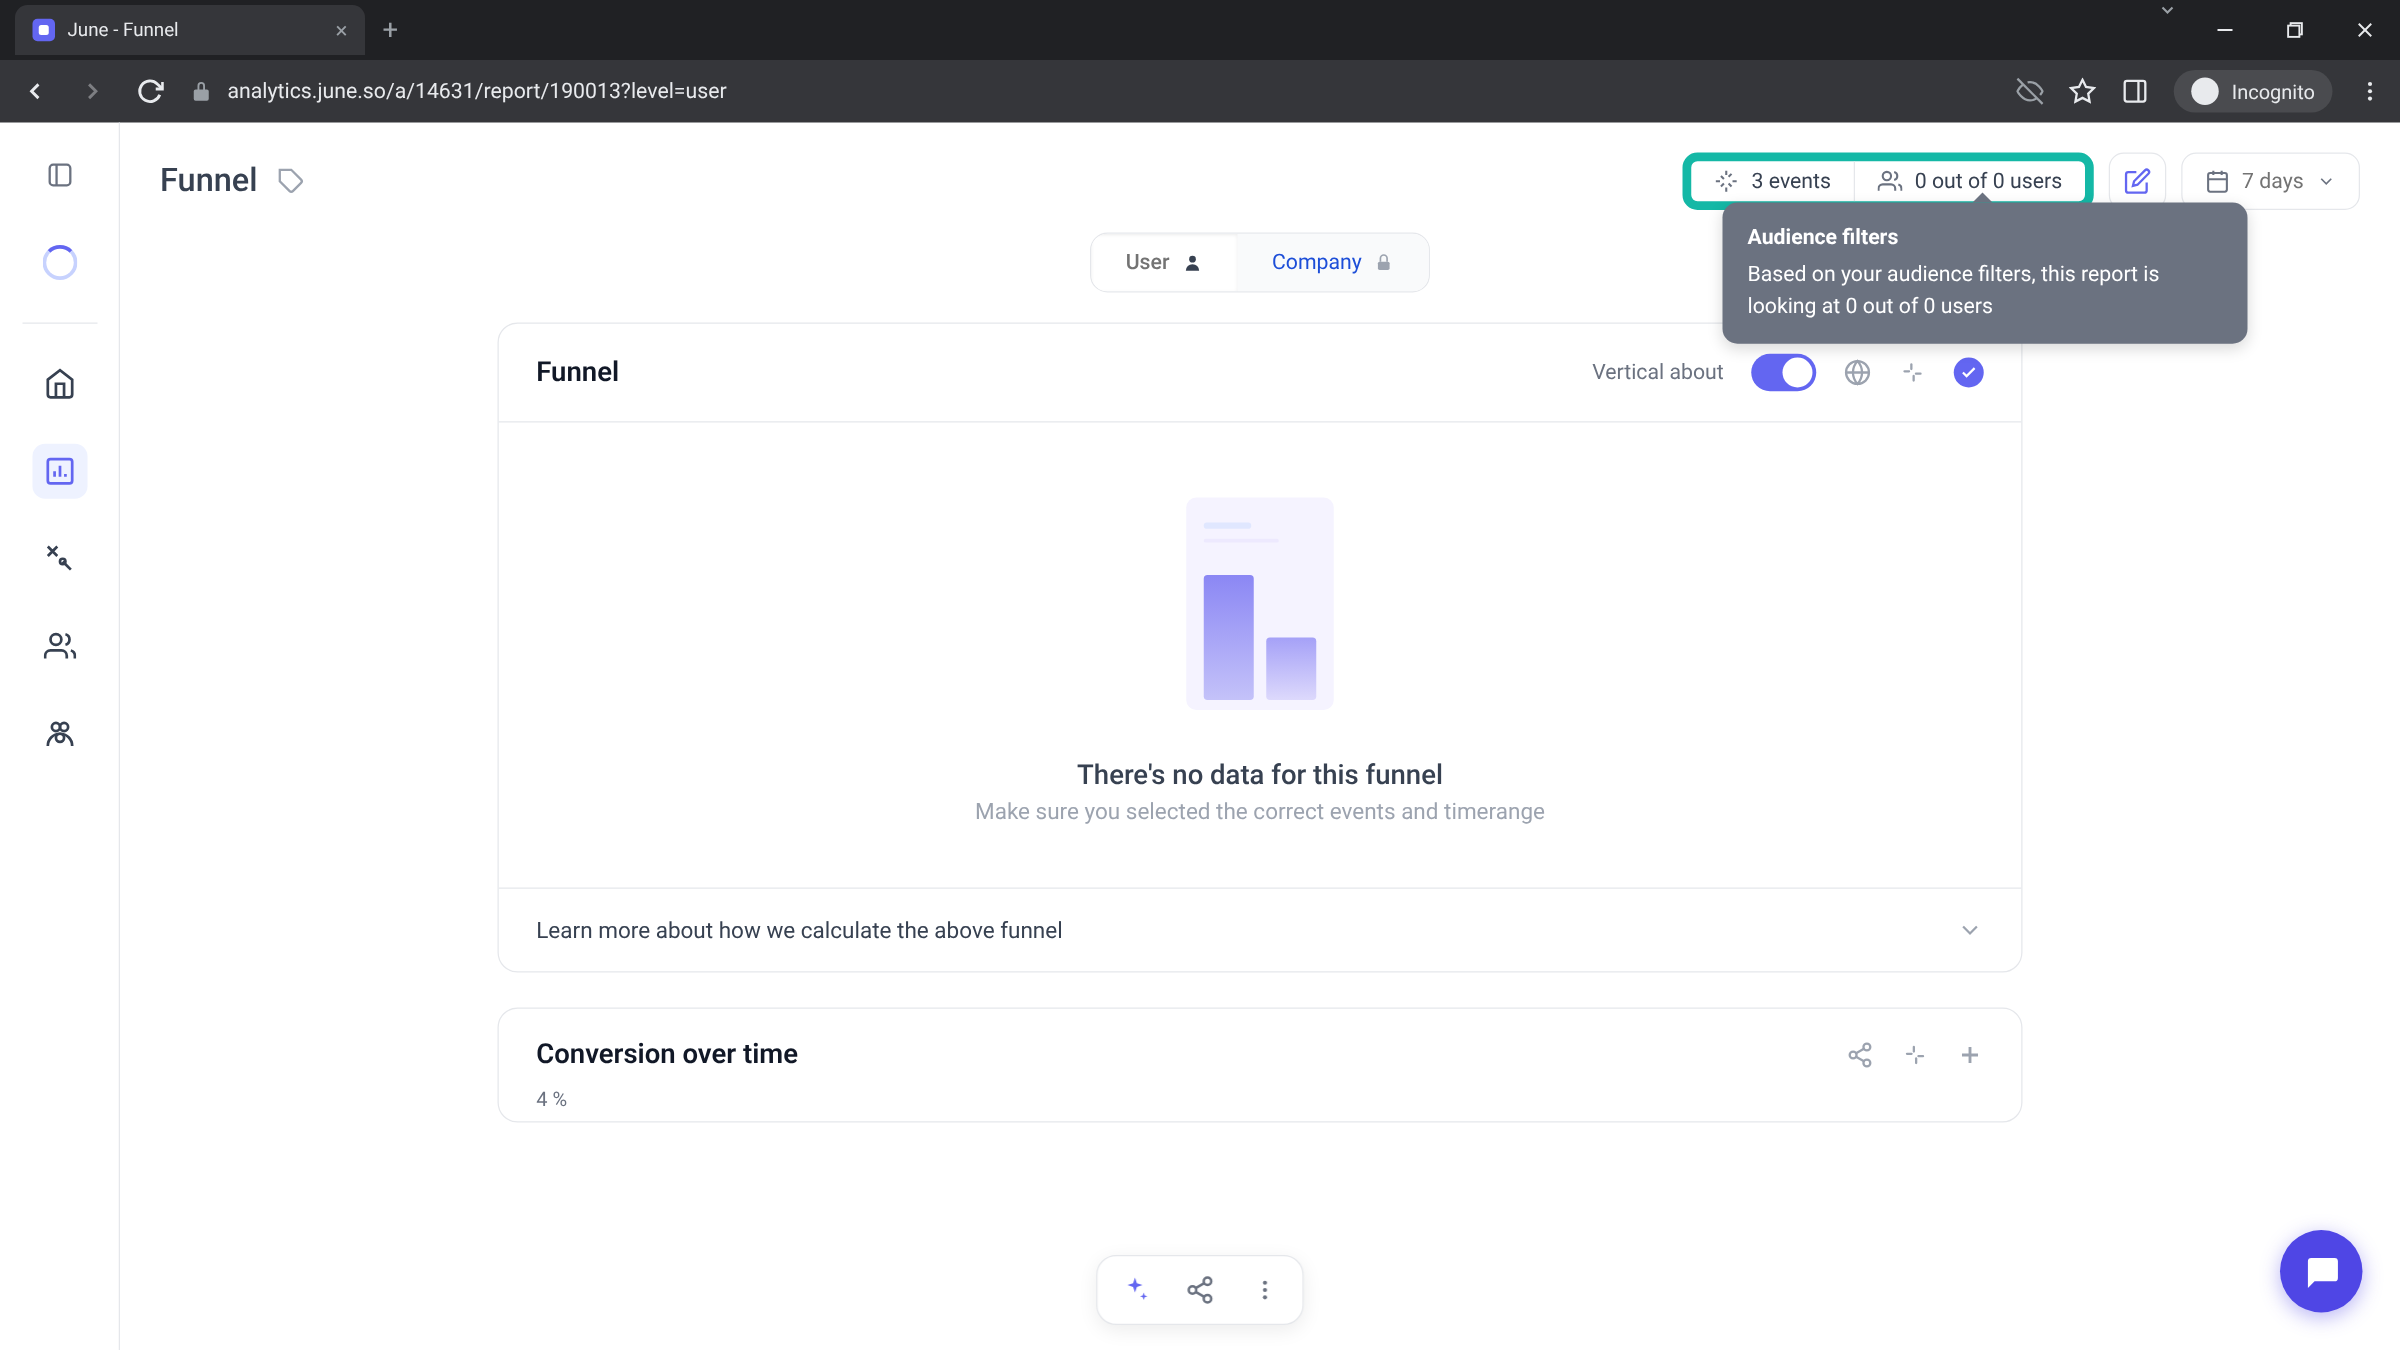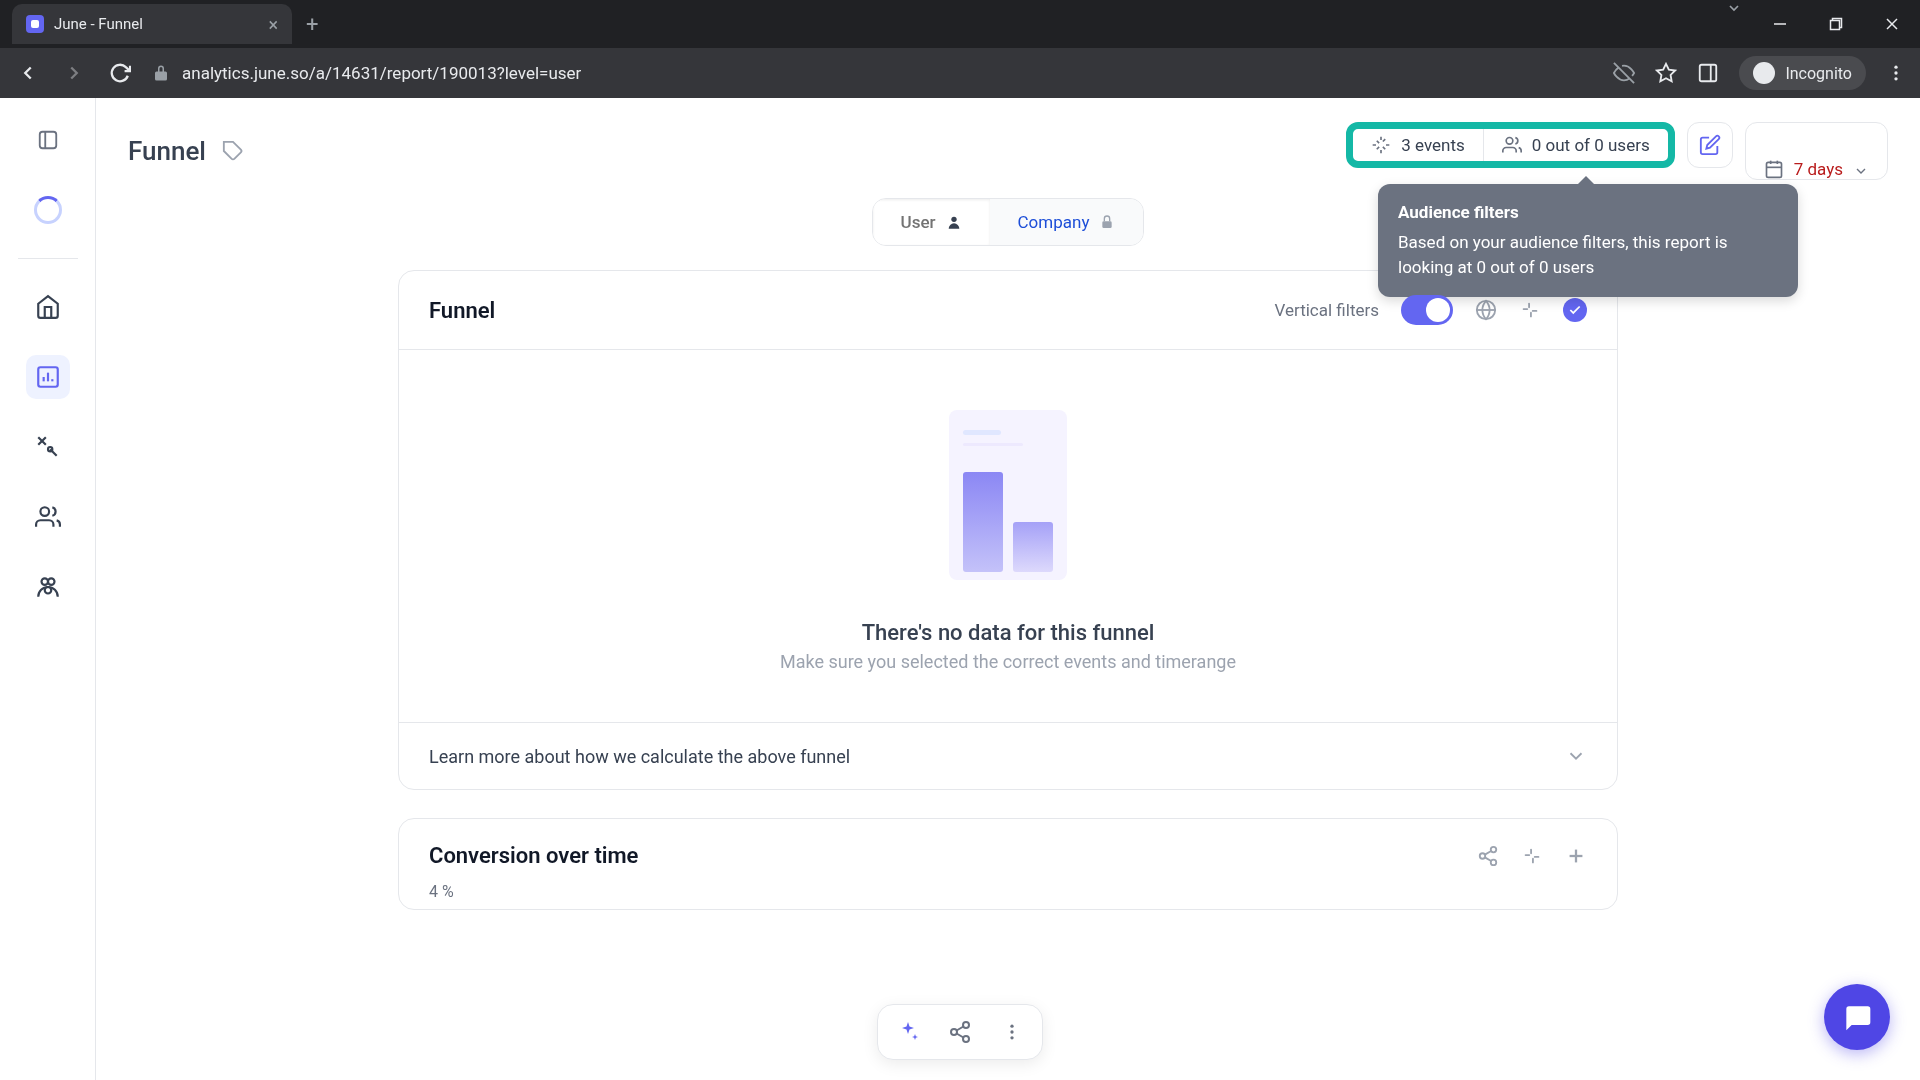--- a/index.html
+++ b/index.html
@@ -35,23 +35,23 @@
 
 .main { flex: 1; position: relative; overflow: hidden; }
 .topbar { display: flex; align-items: center; padding: 24px 32px 18px 32px; }
 .page-title { font-size: 26px; color: #374151; font-weight: 500; }
 .tag-ico { margin-left: 16px; color: #9ca3af; }
 .top-controls { margin-left: auto; display: flex; gap: 12px; position: relative; }
 .pill-group { display: flex; border: 7px solid #14b8a6; border-radius: 12px; overflow: hidden; height: 46px; }
 .pill-seg { display: flex; align-items: center; gap: 10px; padding: 0 18px; font-size: 17px; color: #374151; cursor: pointer; }
 .pill-seg + .pill-seg { border-left: 1px solid #e5e7eb; }
 .edit-btn { border: 1px solid #e5e7eb; border-radius: 12px; width: 46px; height: 46px; display: flex; align-items: center; justify-content: center; cursor: pointer; color: #6366f1; }
-.date-btn { border: 1px solid #e5e7eb; border-radius: 12px; height: 58px; display: flex; align-items: flex-end; gap: 10px; padding: 0 18px; font-size: 17px; color: #b91c1c; cursor: pointer; }
-
-.tooltip { position: absolute; top: 62px; right: 90px; background: #6b7280; color: #fff; border-radius: 12px; padding: 16px 20px; width: 420px; font-size: 17px; line-height: 1.5; box-shadow: 0 4px 12px rgba(0,0,0,.15); }
+.date-btn { border: 1px solid #e5e7eb; border-radius: 12px; height: 46px; display: flex; align-items: center; gap: 10px; padding: 0 18px; font-size: 17px; color: #737373; cursor: pointer; }
+
+.tooltip { position: absolute; top: 40px; right: 90px; background: #6b7280; color: #fff; border-radius: 12px; padding: 16px 20px; width: 420px; font-size: 17px; line-height: 1.5; box-shadow: 0 4px 12px rgba(0,0,0,.15); }
 .tooltip-title { font-weight: 700; margin-bottom: 4px; }
 .tooltip::before { content: ""; position: absolute; top: -8px; left: 200px; border: 8px solid transparent; border-bottom-color: #6b7280; border-top: none; }
 
 .content { padding: 0 32px; }
 .level-switch { display: flex; justify-content: center; margin-bottom: 24px; }
 .seg-wrap { display: flex; border: 1px solid #e5e7eb; border-radius: 14px; overflow: hidden; height: 48px; }
 .seg { display: flex; align-items: center; gap: 10px; padding: 0 28px; font-size: 17px; cursor: pointer; color: #1d4ed8; }
 .seg.active { background: #fff; color: #737373; font-weight: 500; box-shadow: 0 1px 3px rgba(0,0,0,.08) inset; }
 .seg:not(.active) { background: #f9fafb; }
 
@@ -293,21 +293,21 @@
                 <path d="M8 11V7a4 4 0 0 1 8 0v4" fill="none" stroke="#9ca3af" stroke-width="2"></path>
               </svg>
           </div>
         </div>
       </div>
 
       <div class="card">
         <div class="card-head">
           <span class="card-title">Funnel</span>
           <div class="card-head-right">
-            <span class="vf-label">Vertical filters</span>
+            <span class="vf-label">Vertical about</span>
             <div class="toggle"></div>
             <span class="card-ico">
               <svg width="22" height="22" viewBox="0 0 24 24" fill="none" stroke="currentColor" stroke-width="2">
                   <circle cx="12" cy="12" r="10"></circle>
                   <line x1="2" y1="12" x2="22" y2="12"></line>
                   <path d="M12 2a15.3 15.3 0 0 1 4 10 15.3 15.3 0 0 1-4 10 15.3 15.3 0 0 1-4-10 15.3 15.3 0 0 1 4-10z"></path>
                 </svg>
             </span>
             <span class="card-ico">
               <svg width="22" height="22" viewBox="0 0 24 24" fill="#9ca3af">

